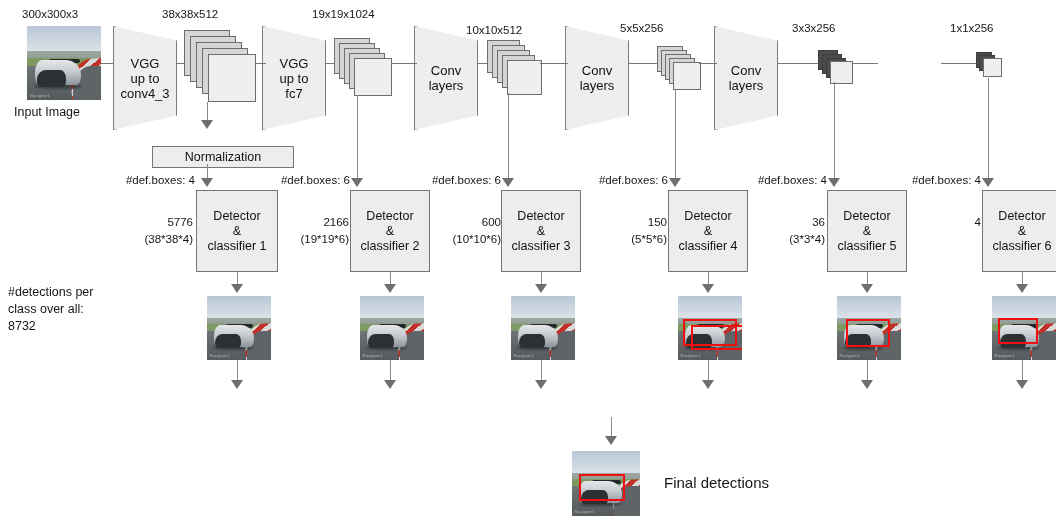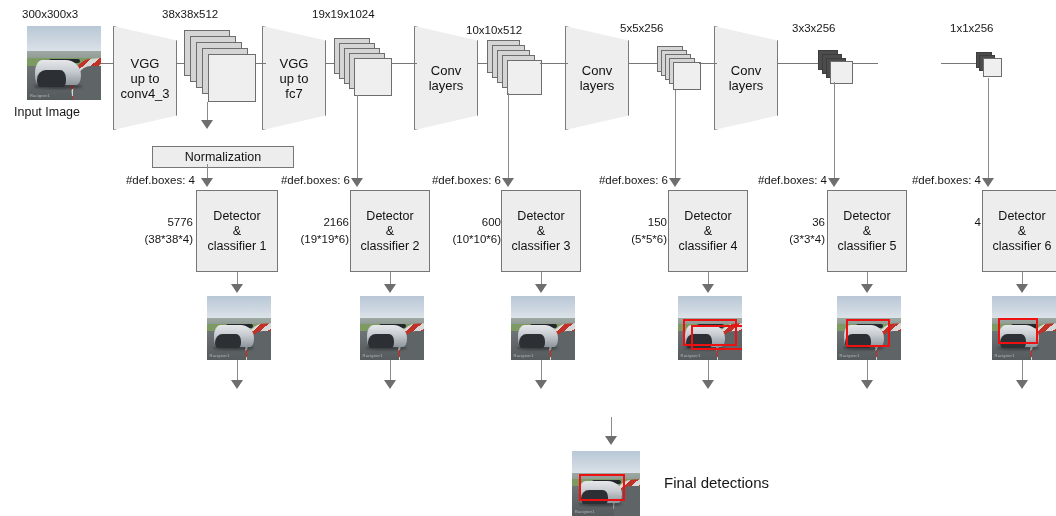--- a/index.html
+++ b/index.html
@@ -352,20 +352,23 @@
   <div class="vline" style="left:988px; top:78px; height:102px;"></div>
   <div class="arrow-down" style="left:982px; top:178px;"></div>
 
   <div class="lbl right" style="left:40px;  top:174px; width:155px;">#def.boxes: 4</div>
   <div class="lbl right" style="left:195px; top:174px; width:155px;">#def.boxes: 6</div>
   <div class="lbl right" style="left:346px; top:174px; width:155px;">#def.boxes: 6</div>
   <div class="lbl right" style="left:513px; top:174px; width:155px;">#def.boxes: 6</div>
   <div class="lbl right" style="left:672px; top:174px; width:155px;">#def.boxes: 4</div>
   <div class="lbl right" style="left:826px; top:174px; width:155px;">#def.boxes: 4</div>
 
+  <div class="lbl center" style="left:8px; top:284px; width:140px; font-size:12.5px; line-height:17px; white-space:pre-line;">#detections per
+class over all:
+8732</div>
 
   <div class="lbl right" style="left:108px; top:214px; width:85px; line-height:17px;">5776</div>
   <div class="lbl right" style="left:108px; top:231px; width:85px; line-height:17px;">(38*38*4)</div>
   <div class="rbox" style="left:196px; top:190px; width:82px; height:82px;">
     <div class="rlabel">Detector
 &amp;
 classifier 1</div>
   </div>
 
   <div class="lbl right" style="left:264px; top:214px; width:85px; line-height:17px;">2166</div>

